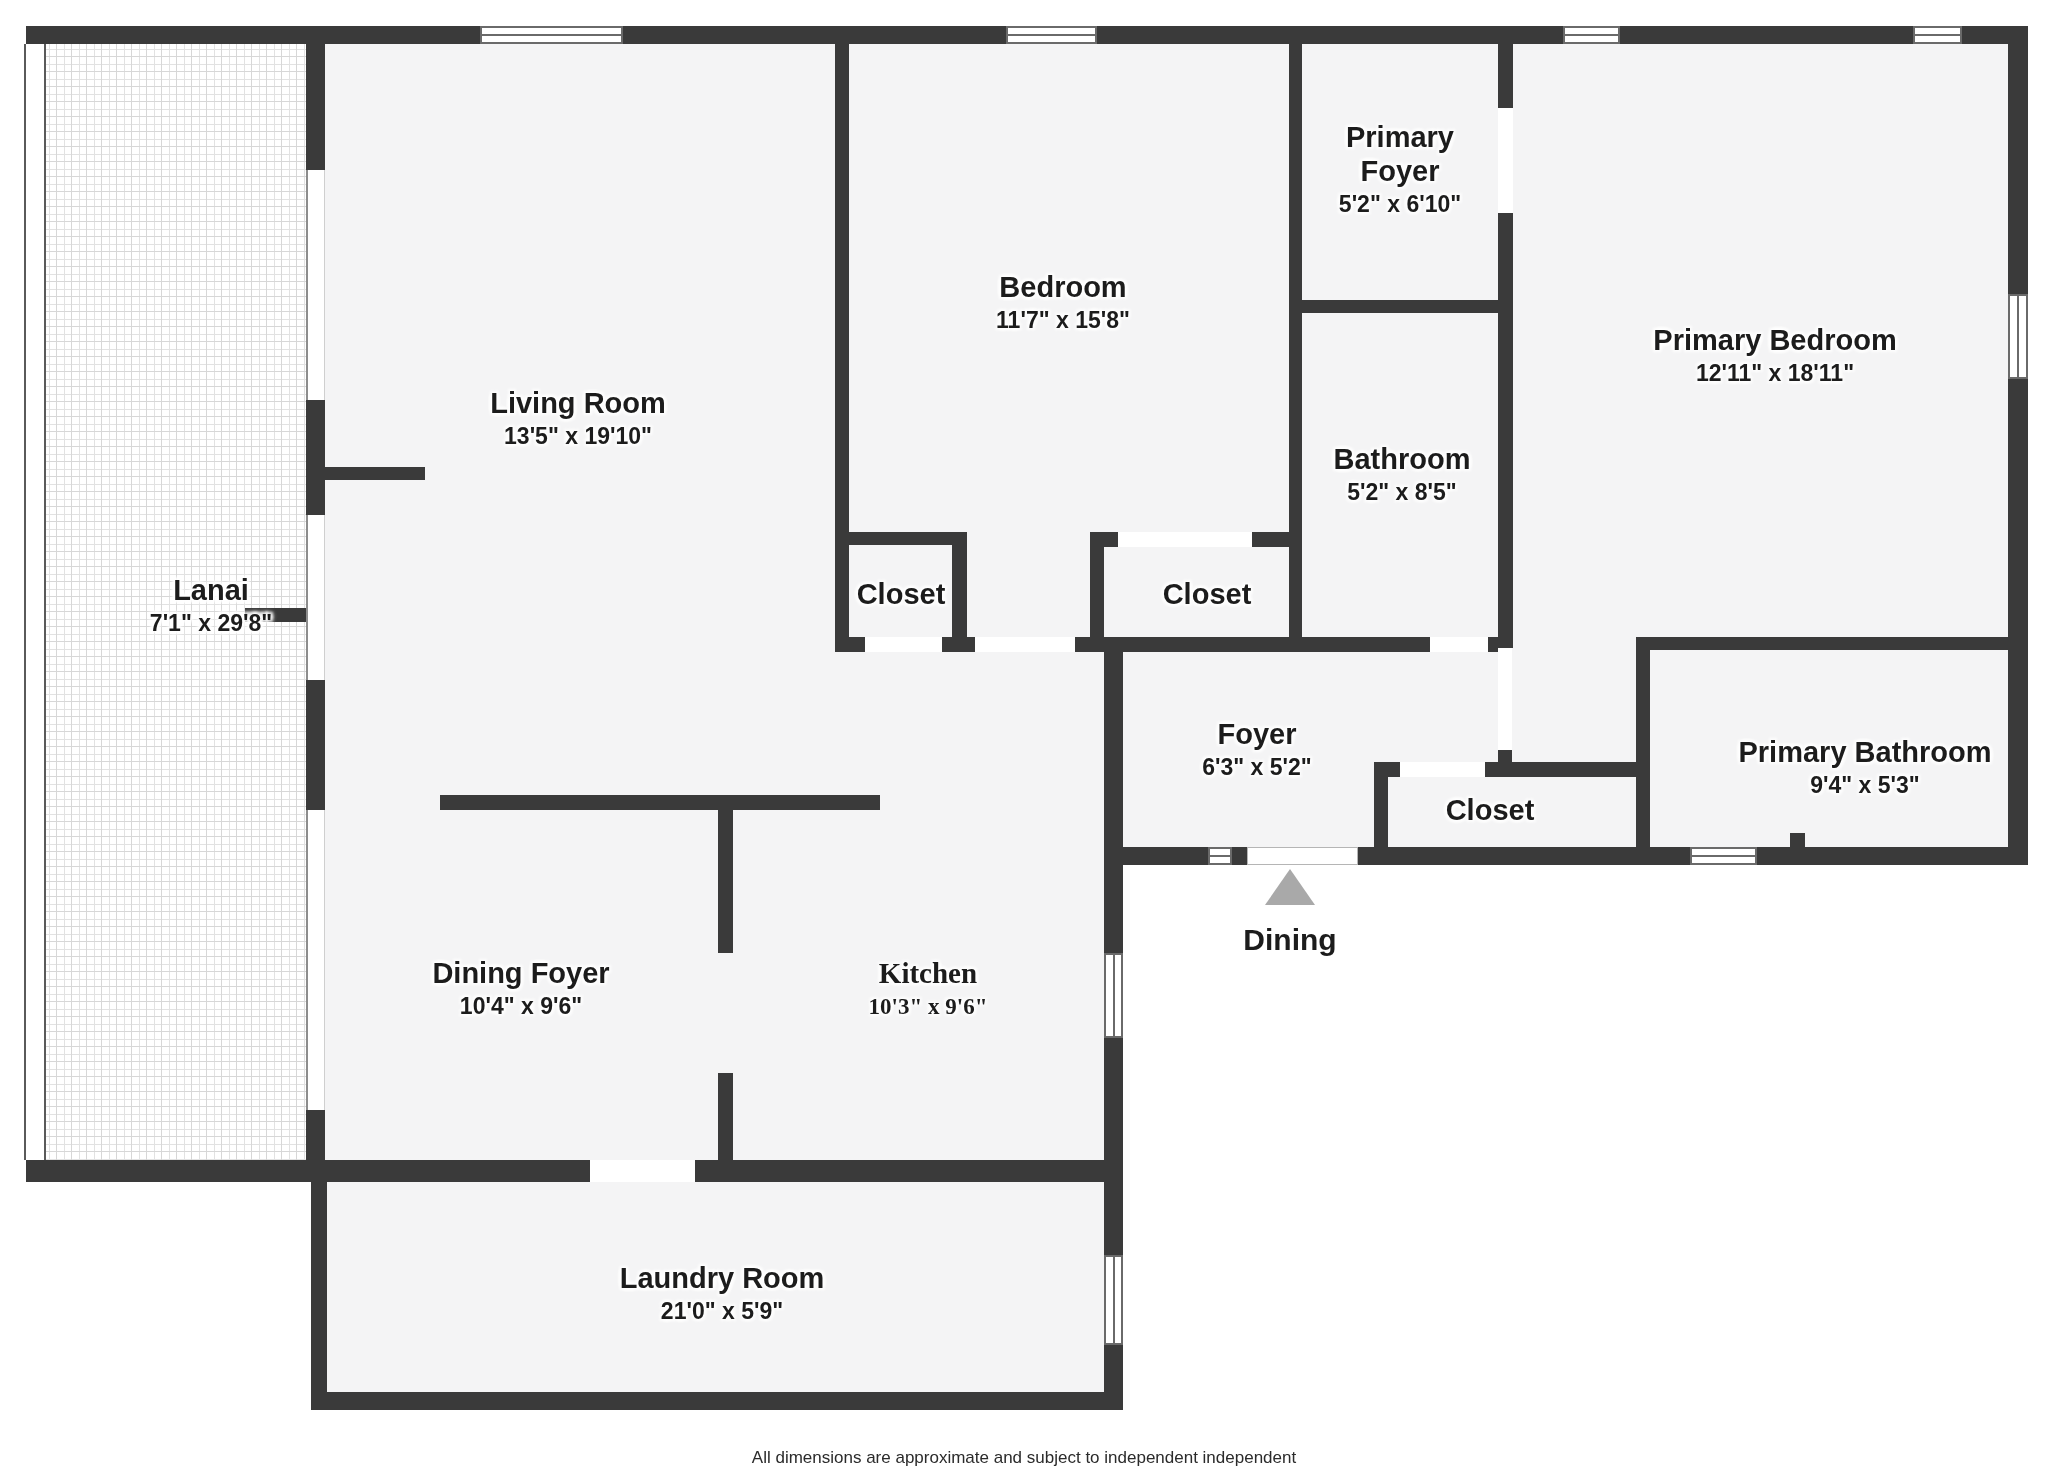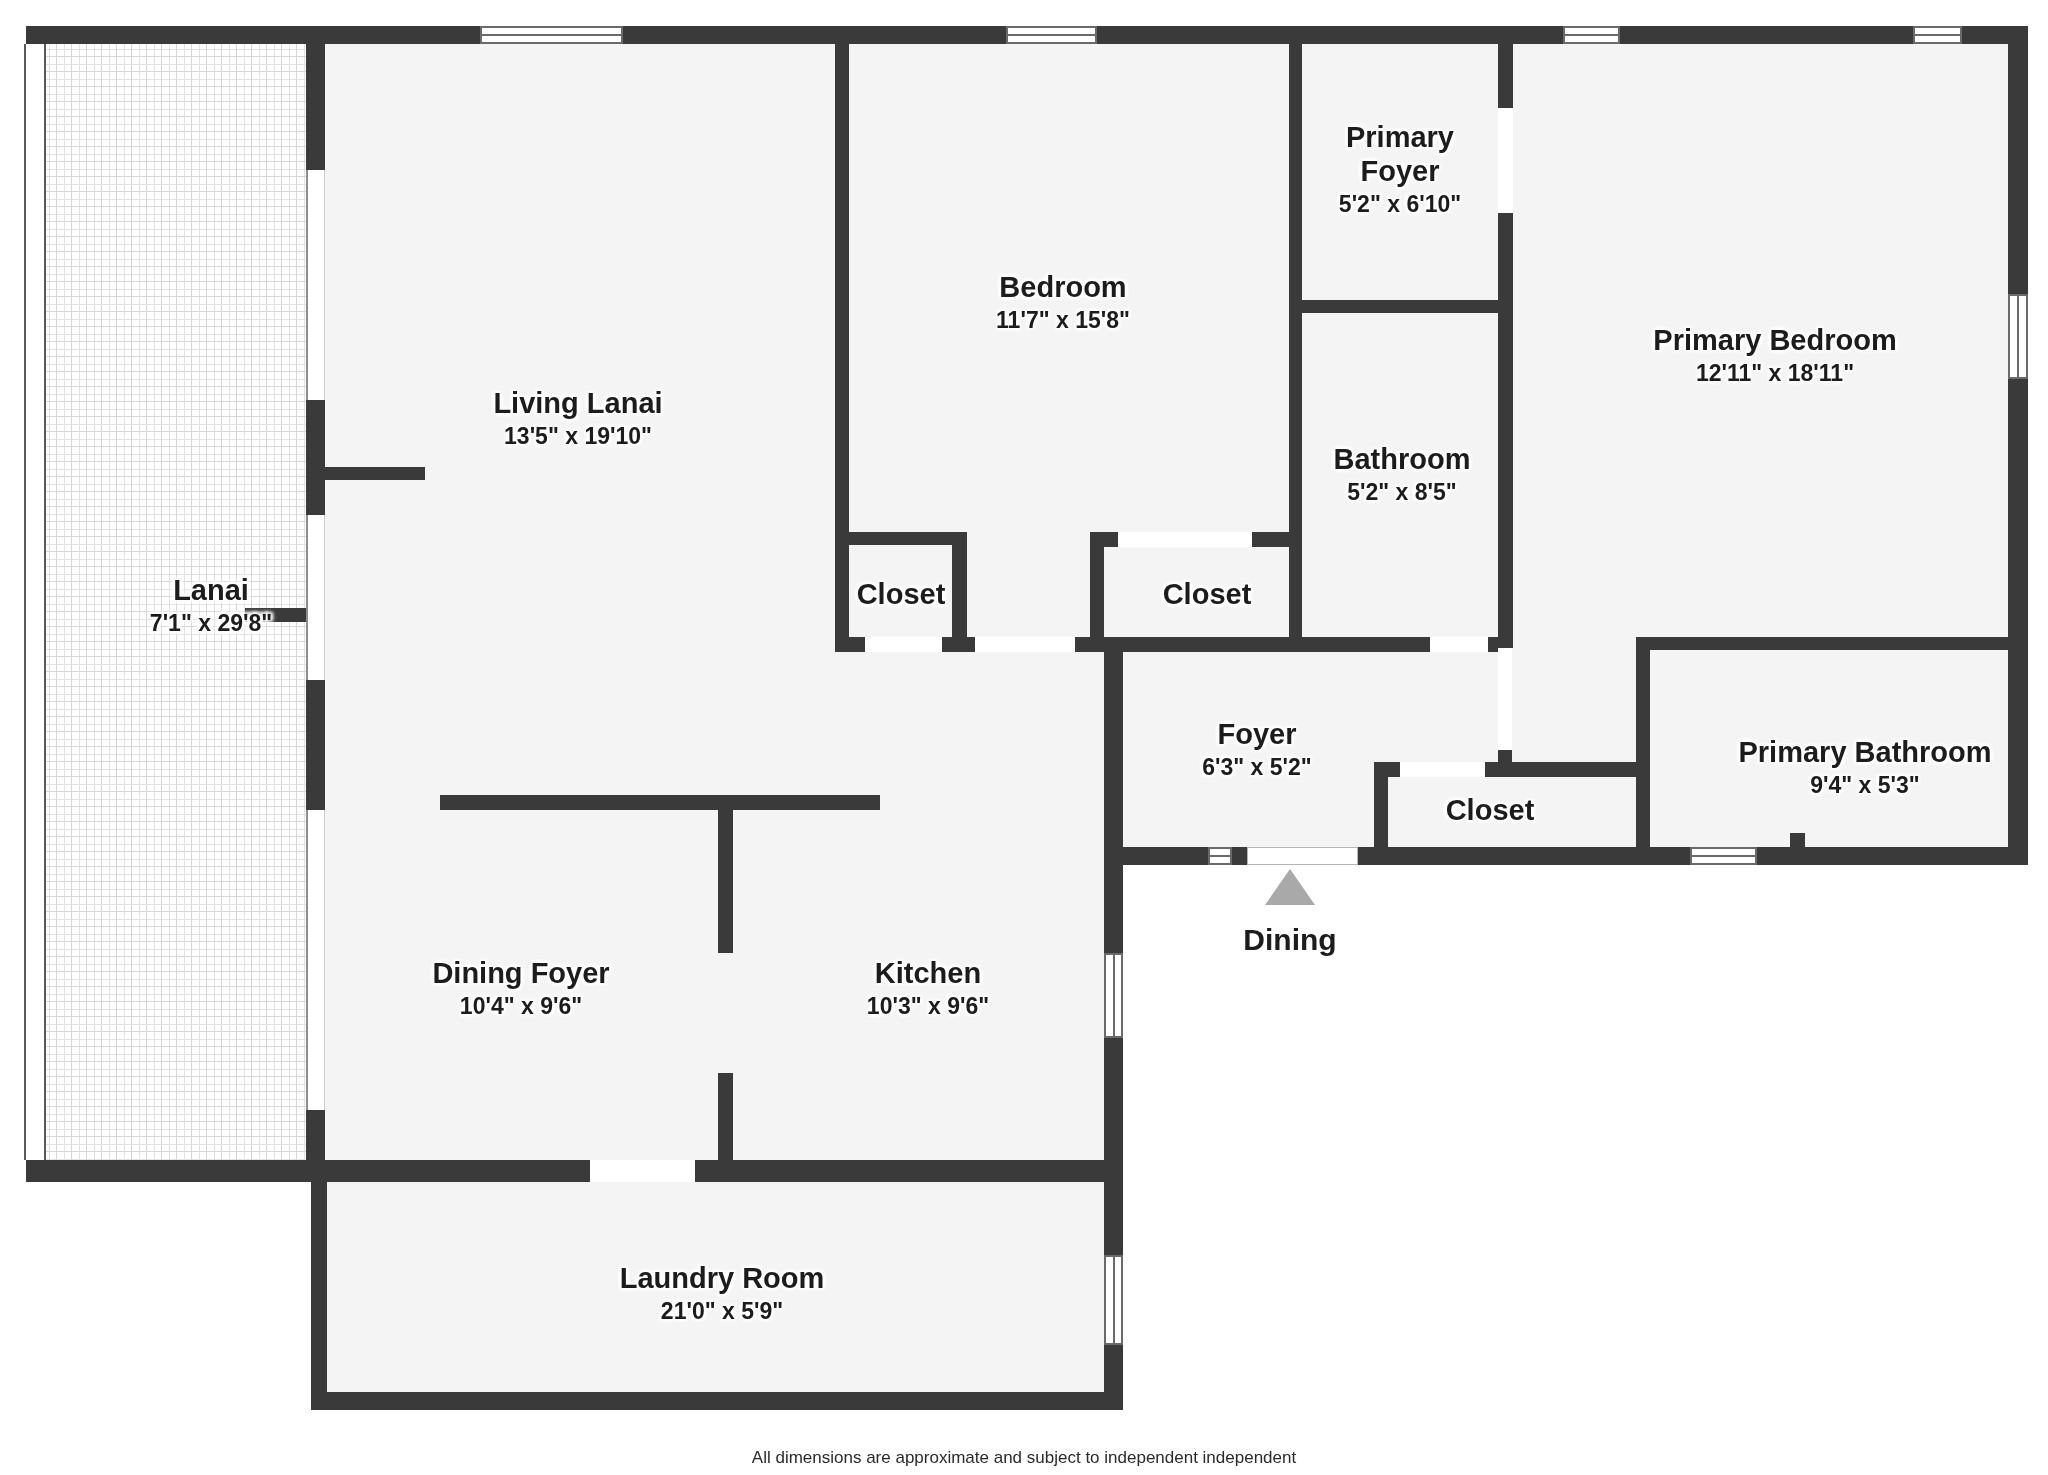--- a/index.html
+++ b/index.html
@@ -117,21 +117,21 @@
   <div class="winh" style="left:1208px;top:847px;width:24px;height:18px;"></div>
   <div class="winh" style="left:1690px;top:847px;width:67px;height:18px;"></div>
   <div class="winv" style="left:1104px;top:953px;width:19px;height:85px;"></div>
   <div class="winv" style="left:1104px;top:1255px;width:19px;height:90px;"></div>
 
   <div class="room-label" style="left:175px;top:573px;margin-left:36px;">
     <div class="rname">Lanai</div>
     <div class="rdims">7'1" x 29'8"</div>
   </div>
   <div class="room-label" style="left:578px;top:386px;">
-    <div class="rname">Living Lanai</div>
+    <div class="rname">Living Room</div>
     <div class="rdims">13'5" x 19'10"</div>
   </div>
   <div class="room-label" style="left:1063px;top:270px;">
     <div class="rname">Bedroom</div>
     <div class="rdims">11'7" x 15'8"</div>
   </div>
   <div class="room-label wrap" style="left:1400px;top:120px;">
     <div class="rname">Primary Foyer</div>
     <div class="rdims">5'2" x 6'10"</div>
   </div>
@@ -160,21 +160,21 @@
 
   </div>
   <div class="room-label" style="left:1840px;top:735px;margin-left:25px;">
     <div class="rname">Primary Bathroom</div>
     <div class="rdims">9'4" x 5'3"</div>
   </div>
   <div class="room-label" style="left:521px;top:956px;">
     <div class="rname">Dining Foyer</div>
     <div class="rdims">10'4" x 9'6"</div>
   </div>
-  <div class="room-label" style="left:928px;top:956px;">
+  <div class="room-label" style="left:928px;top:956px;font-family:Liberation Serif, serif;">
     <div class="rname">Kitchen</div>
     <div class="rdims">10'3" x 9'6"</div>
   </div>
   <div class="room-label" style="left:722px;top:1261px;">
     <div class="rname">Laundry Room</div>
     <div class="rdims">21'0" x 5'9"</div>
   </div>
 
   <div class="entry-arrow" style="left:1265px;top:869px;"></div>
   <div class="entry-label" style="left:1290px;top:922px;">Dining</div>

